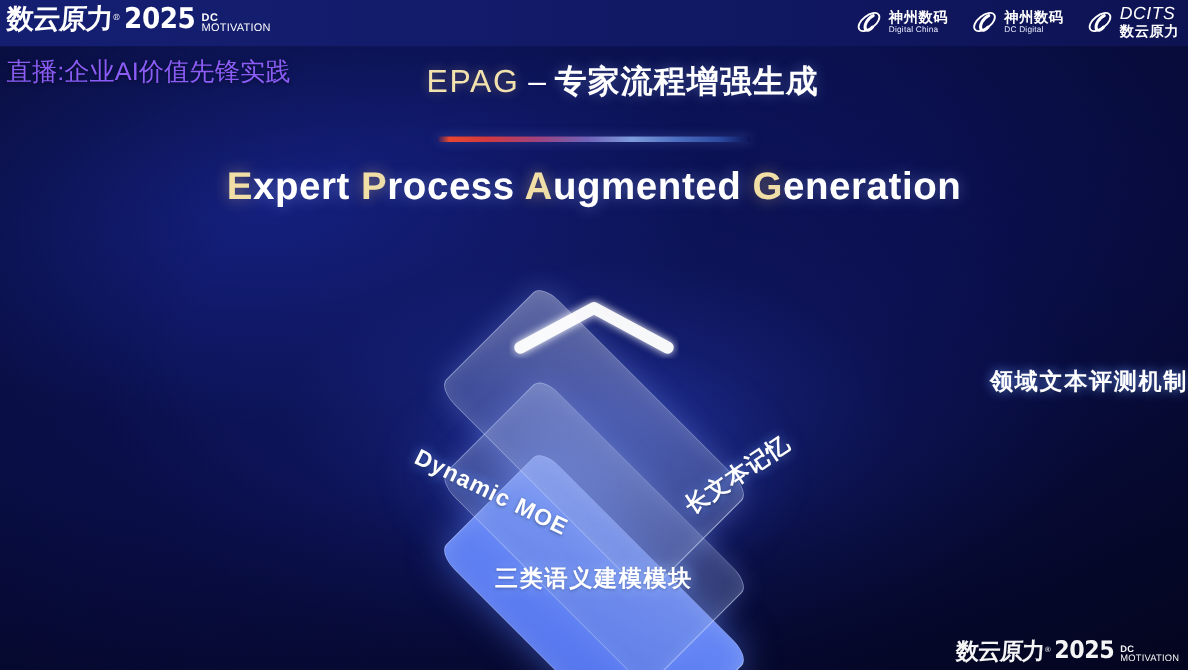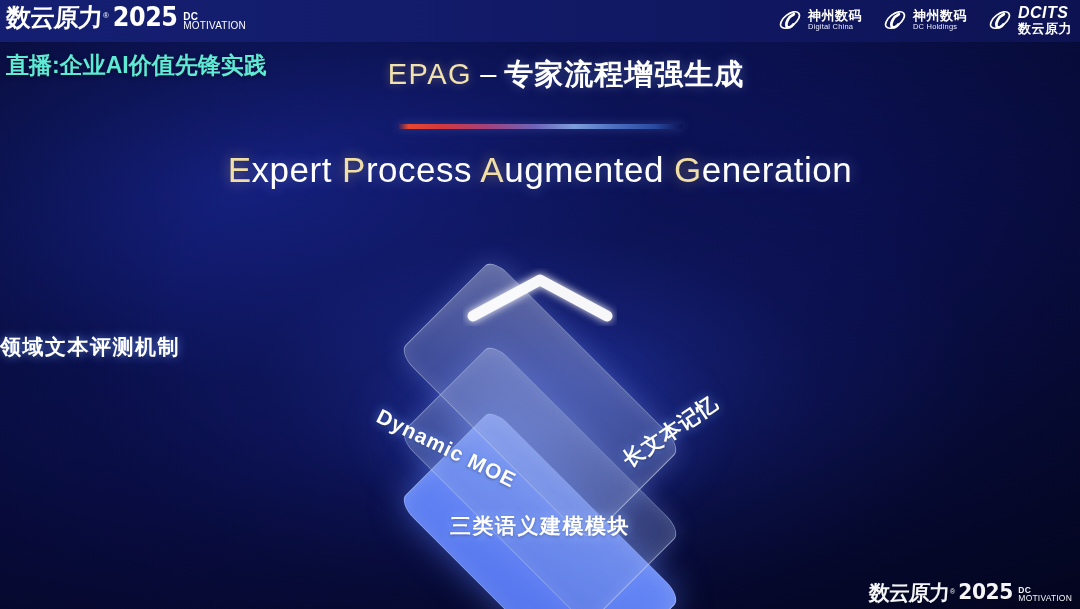--- a/index.html
+++ b/index.html
@@ -52,26 +52,26 @@
 
   #logos{
     position:absolute; right:8px; top:5px;
     display:flex; align-items:center; gap:20px;
   }
   .logo{ display:flex; align-items:center; gap:5px; }
   .swoosh{ width:26px; height:26px; flex:none; }
   .logo-txt{ display:flex; flex-direction:column; line-height:1.05;}
   .logo-cn{ font-size:13px; font-weight:700; color:#ffffff; letter-spacing:0.5px; white-space:nowrap;}
   .logo-en{ font-size:7.5px; font-weight:400; color:#e9ecff; letter-spacing:0.2px; white-space:nowrap;}
-  .logo-big{ font-size:16px; font-weight:700; color:#ffffff; letter-spacing:0.5px; font-style:italic; }
+  .logo-big{ font-size:16px; font-weight:400; color:#ffffff; letter-spacing:0.5px; font-style:italic; }
 
   
   #liveTitle{
     position:absolute; left:6px; top:50px; z-index:6;
-    font-size:23px; font-weight:700; color:#5eead4; letter-spacing:0px;
+    font-size:23px; font-weight:400; color:#8b5cf6; letter-spacing:0px;
     white-space:nowrap;
     text-shadow:0 1px 4px rgba(0,0,0,0.55);
   }
 
   
   #mainHeading{
     position:absolute; left:0; right:0; top:55px; z-index:5;
     text-align:center; padding-left:52px;
     white-space:nowrap;
   }
@@ -95,21 +95,21 @@
       #6f63b8 48%, #7e9ddc 62%, #4d6fc0 76%,
       #2b4aa0 90%, rgba(30,50,140,0) 100%);
     filter:blur(0.4px);
     box-shadow:0 0 10px rgba(120,140,230,0.35);
   }
 
   
   #subTitle{
     position:absolute; left:0; right:0; top:150px; z-index:5;
     text-align:center; white-space:nowrap;
-    font-size:35px; font-weight:400; letter-spacing:0.5px;
+    font-size:35px; font-weight:700; letter-spacing:0.5px;
     color:#ffffff;
     text-shadow:0 0 14px rgba(150,175,255,0.45);
   }
   #subTitle .cap{ color:#f1dfa6; text-shadow:0 0 14px rgba(255,220,140,0.45); }
 
   
   #stack{
     position:absolute; left:0; top:0; width:1080px; height:609px; z-index:4;
     pointer-events:none;
   }
@@ -154,21 +154,21 @@
   }
 
   
   #labels{ position:absolute; inset:0; z-index:5; }
   .lbl{
     position:absolute; white-space:nowrap;
     color:#ffffff; font-weight:700;
     text-shadow:0 0 10px rgba(110,150,255,0.85), 0 1px 3px rgba(0,0,0,0.45);
   }
   #lbl-top{
-    left:0; right:0; top:333px; text-align:left;
+    left:0; right:0; top:333px; text-align:right;
     font-size:21px; letter-spacing:1.5px;
   }
   #lbl-mid-left{
     left:378px; top:403px;
     font-size:21px; letter-spacing:1px;
     transform:rotate(26deg); transform-origin:left center;
     font-weight:600;
   }
   #lbl-mid-right{
     left:625px; top:448px;
@@ -265,21 +265,21 @@
       </span>
     </div>
 
     <div class="logo">
       <svg class="swoosh" viewBox="0 0 40 40">
         <ellipse cx="20" cy="20" rx="17" ry="9" fill="none" stroke="#ffffff" stroke-width="2.6" transform="rotate(-38 20 20)"></ellipse>
         <path d="M26 11 C17 15 13 25 15 30 C17 33 22 31 25 27" fill="none" stroke="#ffffff" stroke-width="4.2" stroke-linecap="round"></path>
       </svg>
       <span class="logo-txt">
         <span class="logo-cn">神州数码</span>
-        <span class="logo-en">DC Holdings</span>
+        <span class="logo-en">DC Digital</span>
       </span>
     </div>
 
     <div class="logo">
       <svg class="swoosh" viewBox="0 0 40 40">
         <ellipse cx="20" cy="20" rx="17" ry="9" fill="none" stroke="#ffffff" stroke-width="2.6" transform="rotate(-38 20 20)"></ellipse>
         <path d="M26 11 C17 15 13 25 15 30 C17 33 22 31 25 27" fill="none" stroke="#ffffff" stroke-width="4.2" stroke-linecap="round"></path>
       </svg>
       <span class="logo-txt">
         <span class="logo-big">DCITS</span>

